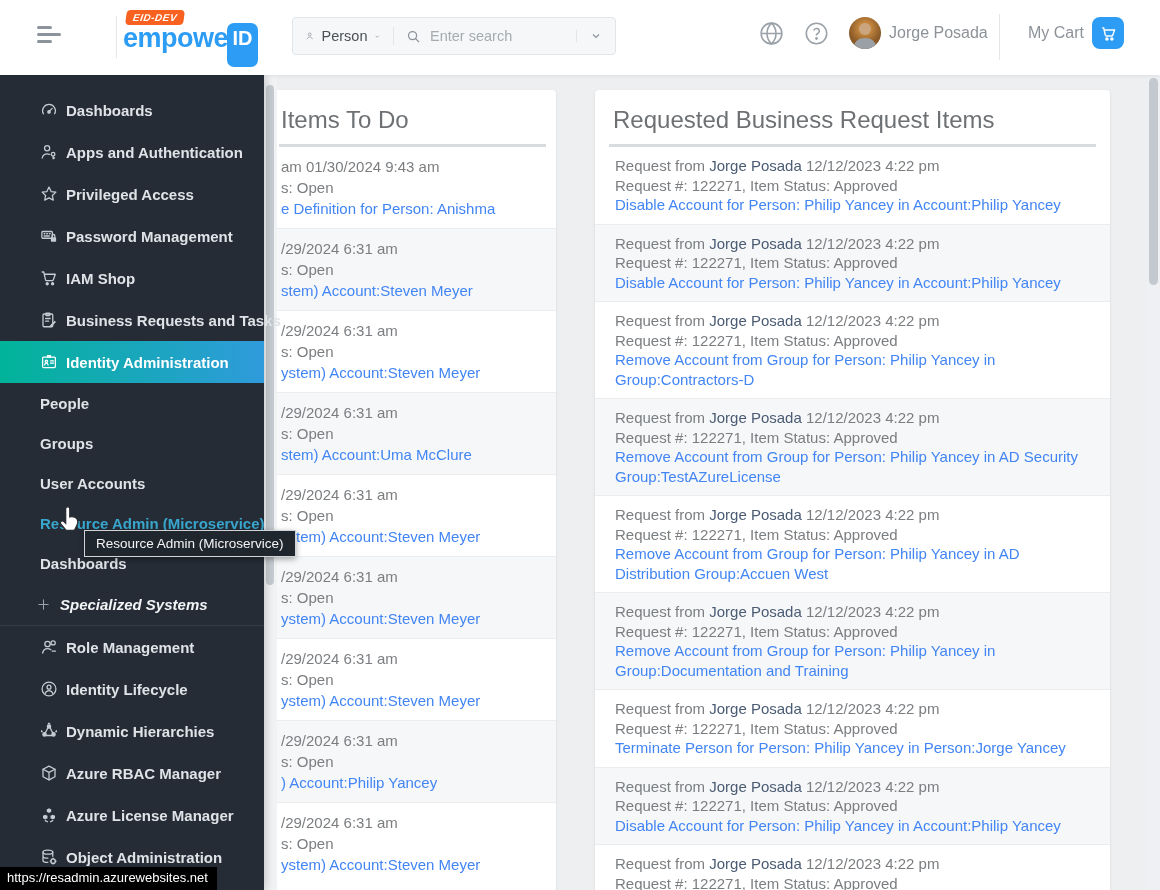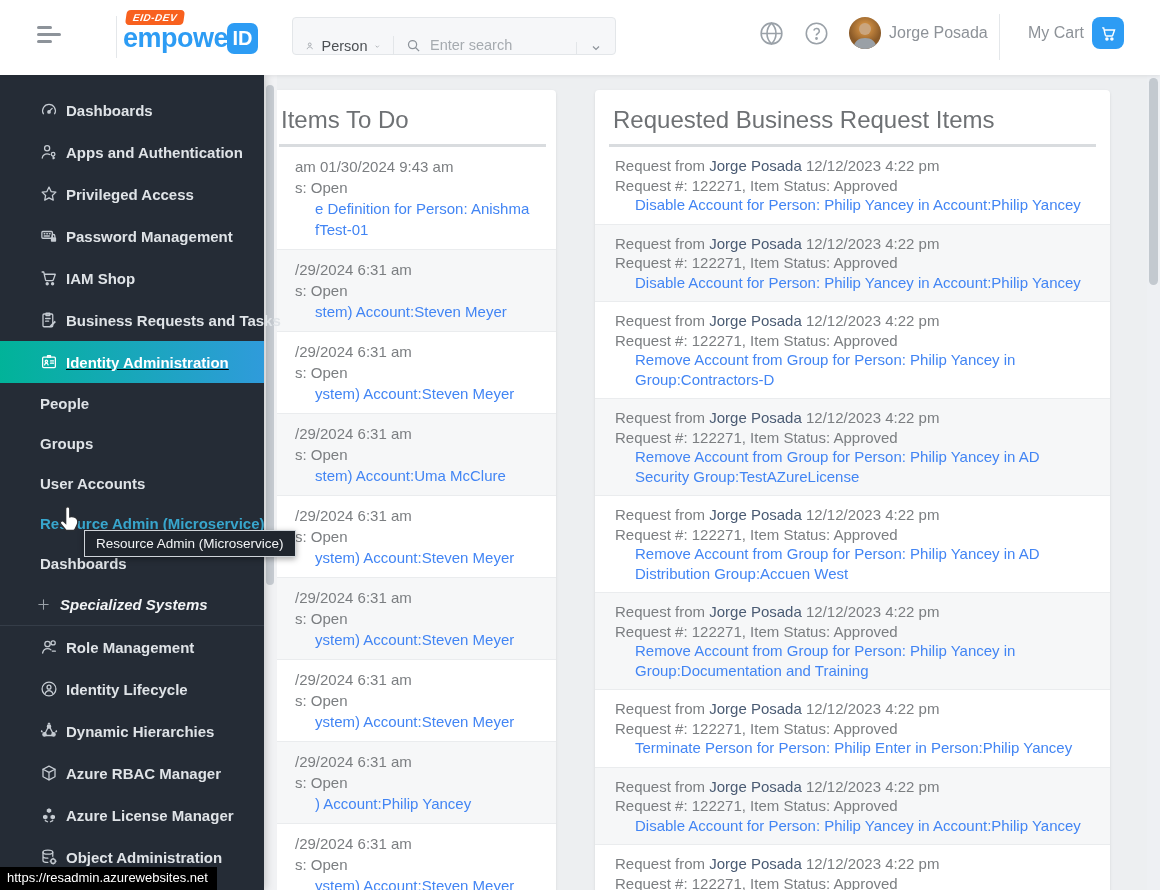--- a/index.html
+++ b/index.html
@@ -15,23 +15,23 @@
   .hamburger span{display:block;height:2.5px;background:#8d939a;border-radius:2px;margin-bottom:4.5px;}
   .hamburger span:nth-child(1){width:15px;}
   .hamburger span:nth-child(2){width:24px;}
   .hamburger span:nth-child(3){width:15px;}
   .nav-divider{position:absolute;left:116px;top:16px;width:1px;height:42px;background:#e4e7ea;}
   .logo{position:absolute;left:123px;top:8px;width:150px;height:58px;cursor:pointer;}
   .logo-badge{position:absolute;left:3px;top:2px;background:#f8611f;color:#fff;
     font-size:10px;font-weight:700;font-style:italic;padding:2px 7px;border-radius:4px;
     transform:skewX(-8deg);letter-spacing:.5px;}
   .logo-text{position:absolute;left:0;top:15px;font-size:27px;font-weight:700;color:#2d9cf4;letter-spacing:-.5px;}
-  .logo-id{position:absolute;left:104px;top:15px;width:31px;height:31px;background:#2d9cf4;border-radius:7px;
+  .logo-id{position:absolute;left:104px;top:15px;width:31px;height:44px;background:#2d9cf4;border-radius:7px;
     color:#fff;font-size:20px;font-weight:700;text-align:center;line-height:31px;}
-  .search-group{position:absolute;left:292px;top:17px;height:36px;display:flex;align-items:flex-end;
+  .search-group{position:absolute;left:292px;top:17px;height:36px;display:flex;align-items:center;
     background:#f6f7f9;border:1px solid #e3e6e9;border-radius:4px;overflow:hidden;}
   .search-sec{display:flex;align-items:center;gap:7px;padding:0 12px;}
   .search-sec + .search-sec{border-left:1px solid #e3e6e9;}
   .search-person{width:76px;cursor:pointer;}
   .search-person .lbl{font-size:14.5px;color:#4c5054;}
   .search-input-sec{width:158px;}
   .search-input{border:none;outline:none;background:transparent;font-size:14.5px;color:#4c5054;width:120px;
     font-family:"Liberation Sans",sans-serif;}
   .search-input::placeholder{color:#a6abb0;}
   .search-chevron-sec{width:14px;justify-content:center;cursor:pointer;}
@@ -41,21 +41,21 @@
   .nav-divider2{position:absolute;left:999px;top:14px;width:1px;height:46px;background:#e4e7ea;}
   .my-cart{position:absolute;left:1028px;top:24px;font-size:16px;color:#8d9298;cursor:pointer;}
   .cart-btn{position:absolute;left:1092px;top:17px;width:32px;height:32px;background:#2d9cf4;border-radius:8px;
     display:flex;align-items:center;justify-content:center;color:#fff;cursor:pointer;border:none;}
   
   .sidebar{position:absolute;top:75px;left:0;width:264px;height:815px;background:#252c36;z-index:30;
     box-shadow:2px 0 8px rgba(0,0,0,.18);padding-top:14px;box-sizing:border-box;}
   .side-item{display:flex;align-items:center;height:42px;cursor:pointer;}
   .side-item .s-icon{width:18px;height:18px;margin-left:40px;color:#c6ccd3;flex:none;}
   .side-item .s-label{margin-left:8px;font-size:15px;font-weight:700;color:#dfe3e7;white-space:nowrap;}
-  .side-item.active{background:linear-gradient(90deg,#01b399,#2f9bdb);text-decoration:underline;}
+  .side-item.active{background:linear-gradient(90deg,#01b399,#2f9bdb);}
   .side-item.active .s-label{color:#fff;}
   .side-item.active .s-icon{color:#fff;}
   .section-start{border-top:1px solid #353d48;}
   .sub-item{display:flex;align-items:center;height:40px;padding-left:40px;cursor:pointer;}
   .sub-item .s-label{font-size:15px;font-weight:700;color:#dfe3e7;white-space:nowrap;text-align:center;}
   .sub-item.hovered .s-label{color:#38a6cd;}
   .sub-item.spec{height:42px;padding-left:36px;}
   .sub-item.spec .plus{width:15px;height:15px;color:#9aa1a8;margin-right:9px;}
   .sub-item.spec .s-label{color:#f2f4f6;font-style:italic;}
   
@@ -65,24 +65,24 @@
   .card-req{left:595px;width:515px;height:820px;}
   .panel-title{font-size:24px;color:#6e7174;font-weight:400;}
   .card-todo .panel-title{padding:16px 8px 10px 4px;white-space:nowrap;overflow:hidden;border-radius:9px;}
   .card-req .panel-title{padding:16px 20px 10px 18px;}
   .title-sep{height:3px;background:#d9dcdf;}
   .card-todo .title-sep{margin:0 10px 0 2px;}
   .card-req .title-sep{margin:0 14px;}
   .list-row{font-size:15px;}
   .list-row:nth-child(even){background:#f6f7f8;}
   .list-row + .list-row{border-top:1px solid #eaecee;}
-  .card-todo .list-row{padding:9px 6px 9px 18px;line-height:21px;}
+  .card-todo .list-row{padding:9px 6px 9px 4px;line-height:21px;}
   .card-req .list-row{padding:9px 20px;line-height:19.5px;}
   .t-gray{color:#7b7e81;}
-  .t-link{color:#4285f4;cursor:pointer;margin-left:20px;}
+  .t-link{color:#4285f4;cursor:pointer;}
   .t-namelink{color:#4a5b73;cursor:pointer;}
   .req-link{max-width:472px;}
   
   .inner-scroll{position:absolute;left:264px;top:75px;width:13px;height:815px;background:#f1f2f4;z-index:20;}
   .inner-scroll .thumb{position:absolute;left:2px;top:10px;width:8px;height:500px;background:#c6cbd1;border-radius:4px;cursor:pointer;}
   .page-scroll{position:absolute;right:0;top:75px;width:13px;height:815px;background:#eef0f3;z-index:20;}
   .page-scroll .thumb{position:absolute;left:2px;top:3px;width:9px;height:207px;background:#c3c9cf;border-radius:5px;cursor:pointer;}
   
   .tooltip{position:absolute;left:84px;top:530px;background:#20262e;border:1px solid #cfd4d9;
     color:#f2f4f6;font-size:13.5px;padding:5px 11px;z-index:50;white-space:nowrap;
@@ -95,21 +95,20 @@
 <body>
 
 <div class="card card-todo">
   <div class="panel-title">Items To Do</div>
   <div class="title-sep"></div>
   <div id="todo-list">
       <div class="list-row">
         <div class="t-gray">am 01/30/2024 9:43 am</div>
         <div class="t-gray">s: Open</div>
         <div class="t-link">e Definition for Person: Anishma</div>
-        <div class="t-link">fTest-01</div>
       </div>
       <div class="list-row">
         <div class="t-gray">/29/2024 6:31 am</div>
         <div class="t-gray">s: Open</div>
         <div class="t-link">stem) Account:Steven Meyer</div>
       </div>
       <div class="list-row">
         <div class="t-gray">/29/2024 6:31 am</div>
         <div class="t-gray">s: Open</div>
         <div class="t-link">ystem) Account:Steven Meyer</div>
@@ -177,21 +176,21 @@
         <div class="t-link req-link">Remove Account from Group for Person: Philip Yancey in AD Distribution Group:Accuen West</div>
       </div>
       <div class="list-row">
         <div class="t-gray"><span>Request from </span><span class="t-namelink">Jorge Posada</span><span> 12/12/2023 4:22 pm</span></div>
         <div class="t-gray">Request #: 122271, Item Status: Approved</div>
         <div class="t-link req-link">Remove Account from Group for Person: Philip Yancey in Group:Documentation and Training</div>
       </div>
       <div class="list-row">
         <div class="t-gray"><span>Request from </span><span class="t-namelink">Jorge Posada</span><span> 12/12/2023 4:22 pm</span></div>
         <div class="t-gray">Request #: 122271, Item Status: Approved</div>
-        <div class="t-link req-link">Terminate Person for Person: Philip Enter in Person:Philip Yancey</div>
+        <div class="t-link req-link">Terminate Person for Person: Philip Yancey in Person:Jorge Yancey</div>
       </div>
       <div class="list-row">
         <div class="t-gray"><span>Request from </span><span class="t-namelink">Jorge Posada</span><span> 12/12/2023 4:22 pm</span></div>
         <div class="t-gray">Request #: 122271, Item Status: Approved</div>
         <div class="t-link req-link">Disable Account for Person: Philip Yancey in Account:Philip Yancey</div>
       </div>
       <div class="list-row">
         <div class="t-gray"><span>Request from </span><span class="t-namelink">Jorge Posada</span><span> 12/12/2023 4:22 pm</span></div>
         <div class="t-gray">Request #: 122271, Item Status: Approved</div>
       </div>

